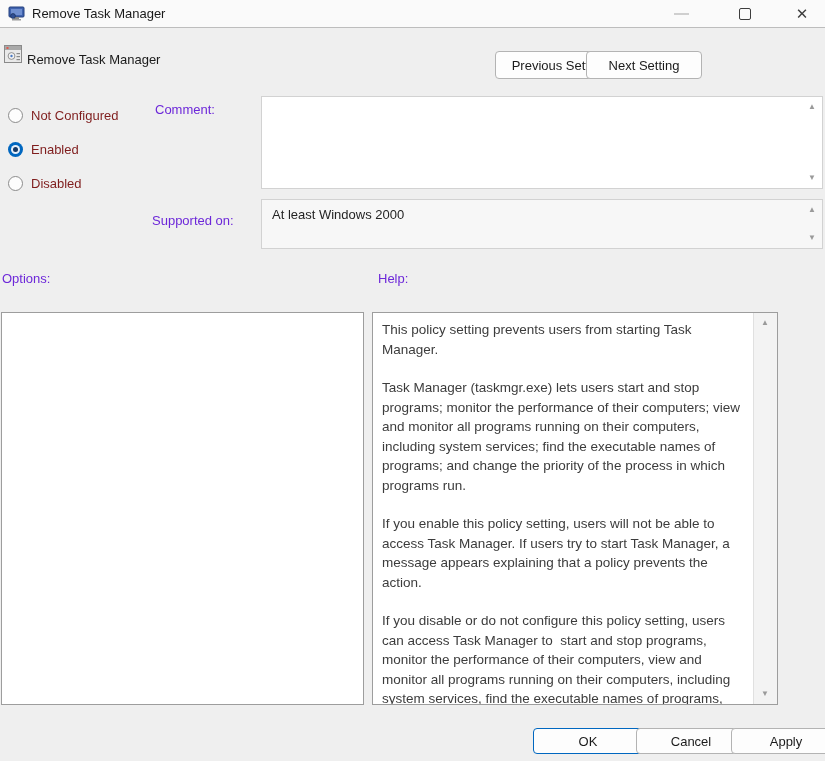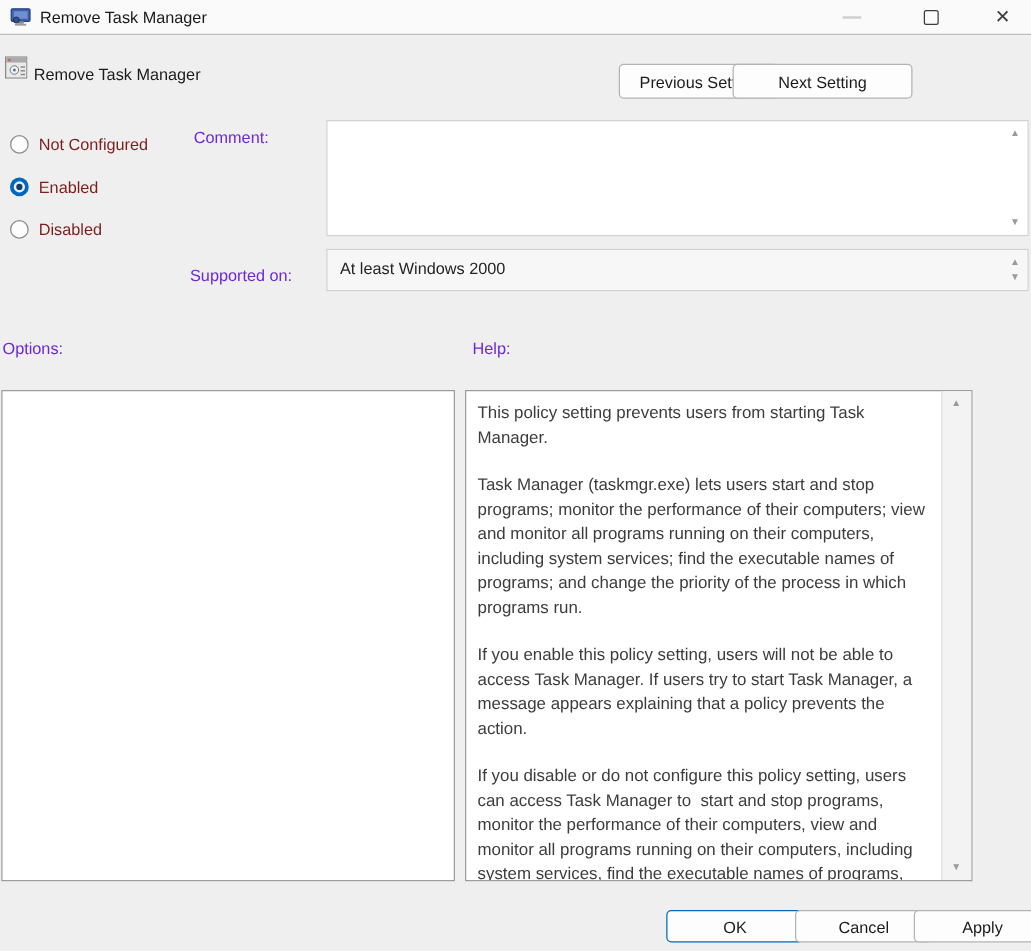--- a/index.html
+++ b/index.html
@@ -29,21 +29,21 @@
   .glyph-close { font-size: 15px; color: #3d3d3d; line-height: 1; }
   
   .setting-icon { position: absolute; left: 4px; top: 45px; }
   .setting-name { position: absolute; left: 27px; top: 52px; font-size: 13px; color: #1b1b1b; }
   .nav-btn {
     position: absolute; top: 51px; height: 28px; background: #fdfdfd;
     border: 1px solid #b3b3b3; border-radius: 4px; font-size: 13px;
     font-family: "Liberation Sans", sans-serif; color: #1b1b1b; cursor: default;
   }
   .btn-prev { left: 459px; width: 128px; margin-left: 36px; }
-  .btn-next { left: 586px; width: 144px; }
+  .btn-next { left: 586px; width: 116px; }
   
   .radio-row { position: absolute; left: 8px; height: 16px; display: flex; align-items: center; gap: 8px; }
   .radio-row.r0 { top: 107px; }
   .radio-row.r1 { top: 141px; }
   .radio-row.r2 { top: 175px; }
   .radio-dot {
     width: 15px; height: 15px; border-radius: 50%;
     border: 1px solid #8c8c8c; background: #fdfdfd; position: relative; flex: 0 0 auto;
   }
   .radio-dot.selected { border: none; background: #0067c0; }
@@ -60,21 +60,21 @@
   .field-label { position: absolute; font-size: 13px; color: #6d28d9; }
   .lbl-comment { left: 155px; top: 102px; }
   .lbl-supported { left: 152px; top: 213px; }
   .lbl-options { left: 2px; top: 271px; }
   .lbl-help { left: 378px; top: 271px; }
   
   .scrollbox {
     position: absolute; background: #ffffff; border: 1px solid #d2d2d2;
   }
   .box-comment { left: 261px; top: 96px; width: 562px; height: 93px; }
-  .box-supported { left: 261px; top: 199px; width: 562px; height: 34px; background: #f7f7f7; }
+  .box-supported { left: 261px; top: 199px; width: 562px; height: 50px; background: #f7f7f7; }
   .box-supported .box-text {
     position: absolute; left: 10px; top: 7px; font-size: 13px; color: #242424;
   }
   .arrow { position: absolute; right: 6px; font-size: 8px; color: #9a9a9a; line-height: 1; }
   .arrow.up { top: 6px; }
   .arrow.down { bottom: 6px; }
   
   .pane { position: absolute; background: #ffffff; border: 1px solid #9d9d9d; }
   .pane-options { left: 1px; top: 312px; width: 363px; height: 393px; }
   .pane-help { left: 372px; top: 312px; width: 406px; height: 393px; }

